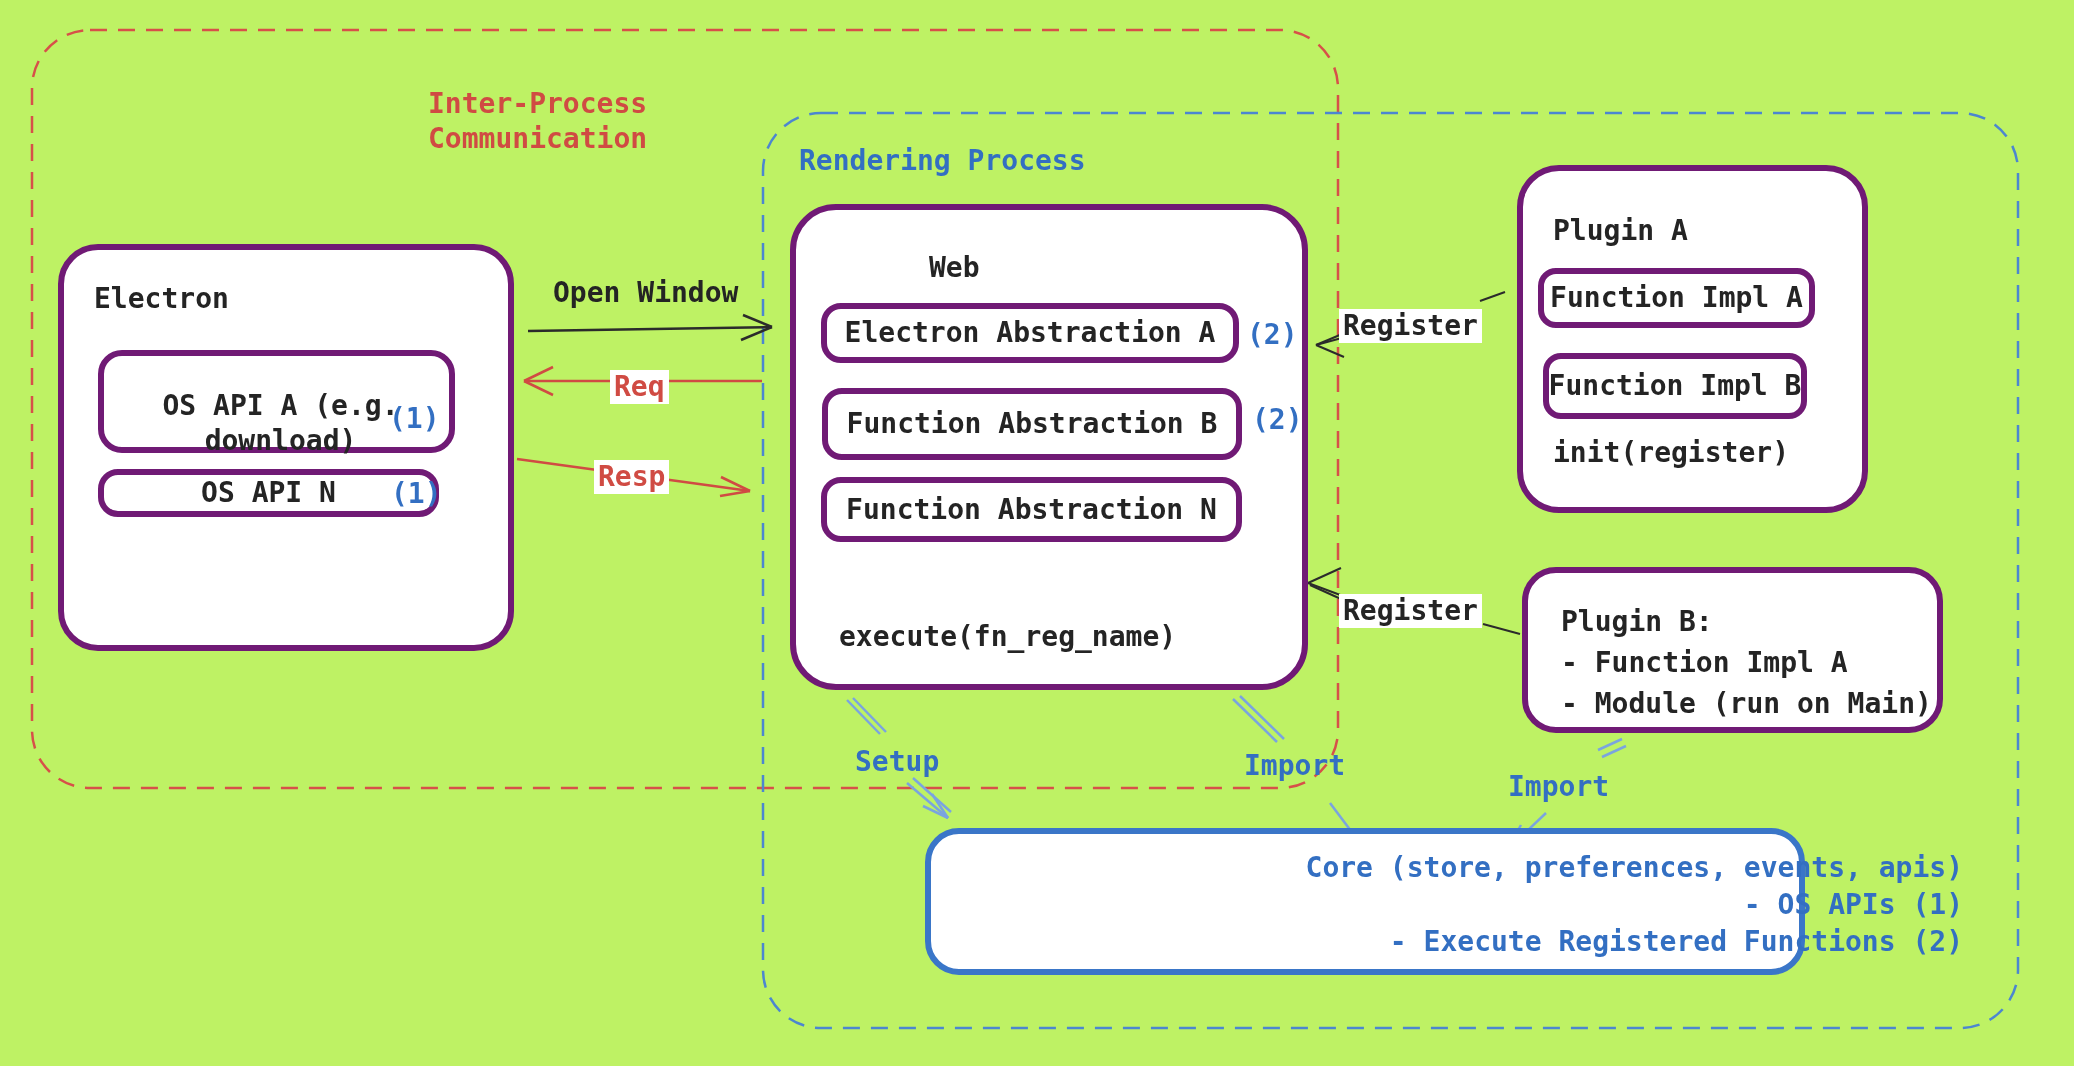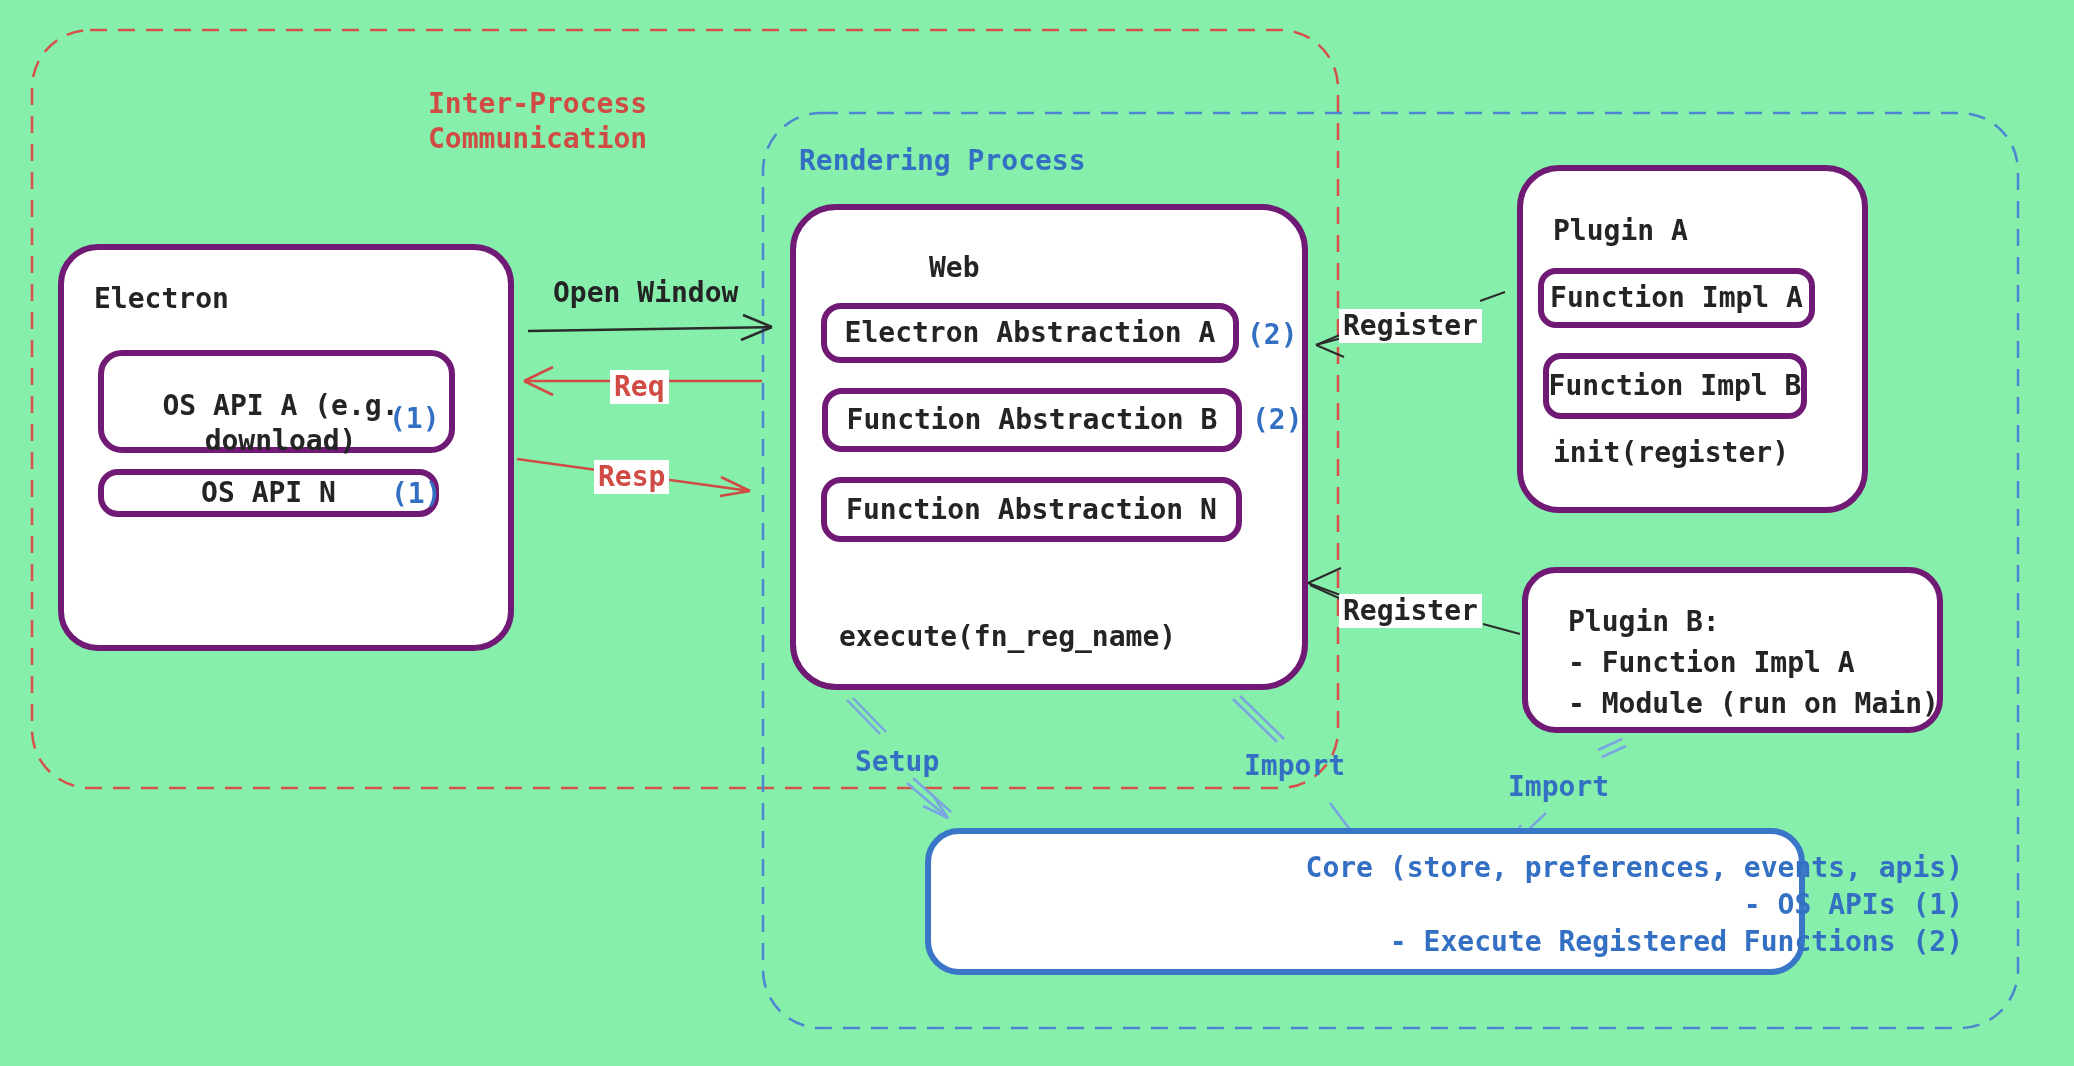--- a/index.html
+++ b/index.html
@@ -1,17 +1,17 @@
 <!DOCTYPE html>
 <html><head>
 <meta charset="utf-8">
 <style>
   html,body{margin:0;padding:0;background:#ffffff;}
   #canvas{
-    position:relative;width:2074px;height:1066px;background:#86efac;overflow:hidden;
+    position:relative;width:2074px;height:1066px;background:#bef264;overflow:hidden;
     font-family:"DejaVu Sans Mono","Liberation Mono",monospace;
     font-weight:bold;color:#242424;
   }
   #wires{position:absolute;left:0;top:0;z-index:0;}
   .box{position:absolute;border:6px solid #701a75;background:#ffffff;box-sizing:border-box;z-index:1;}
   .lbl{position:absolute;z-index:2;font-size:28px;white-space:nowrap;line-height:34px;}
   .onwire{background:#ffffff;padding:0 4px;}
   .red{color:#d04b43;}
   .blue{color:#336fc2;}
   .center-text{display:flex;align-items:center;justify-content:center;}
@@ -110,21 +110,21 @@
   <div class="badge" style="left:391px;top:477px;">(1)</div>
 
   <div class="box" style="left:790px;top:204px;width:518px;height:486px;border-radius:46px;"></div>
   <div class="lbl" style="left:929px;top:251px;">Web</div>
 
   <div class="box center-text" style="left:821px;top:303px;width:418px;height:60px;border-radius:20px;">
     <span class="lbl" style="position:static;">Electron Abstraction A</span>
   </div>
   <div class="badge" style="left:1247px;top:318px;">(2)</div>
 
-  <div class="box center-text" style="left:822px;top:388px;width:420px;height:64px;border-radius:20px;">
+  <div class="box center-text" style="left:822px;top:388px;width:420px;height:72px;border-radius:20px;">
     <span class="lbl" style="position:static;">Function Abstraction B</span>
   </div>
   <div class="badge" style="left:1252px;top:403px;">(2)</div>
 
   <div class="box center-text" style="left:821px;top:477px;width:421px;height:65px;border-radius:20px;">
     <span class="lbl" style="position:static;">Function Abstraction N</span>
   </div>
   <div class="badge" style="left:1252px;top:492px;"></div>
 
   <div class="lbl" style="left:839px;top:576px;margin-top:44px;">execute(fn_reg_name)</div>
@@ -136,21 +136,21 @@
     <span class="lbl" style="position:static;">Function Impl A</span>
   </div>
 
   <div class="box center-text" style="left:1543px;top:353px;width:264px;height:66px;border-radius:18px;">
     <span class="lbl" style="position:static;">Function Impl B</span>
   </div>
 
   <div class="lbl" style="left:1553px;top:436px;">init(register)</div>
 
   <div class="box" style="left:1522px;top:567px;width:421px;height:166px;border-radius:34px;">
-    <div class="lbl multiline" style="left:40px;top:28px;">
+    <div class="lbl multiline" style="left:33px;top:28px;">
       <div>Plugin B:</div>
       <div>- Function Impl A</div>
       <div>- Module (run on Main)</div>
     </div>
   </div>
 
   <div class="box" style="left:925px;top:828px;width:880px;height:147px;border-radius:34px;border-color:#3a76c8;">
     <div class="lbl blue" style="left:0;top:15px;width:1032px;text-align:right;line-height:37px;position:absolute;">
       <div>Core (store, preferences, events, apis)</div>
       <div>- OS APIs (1)</div>

